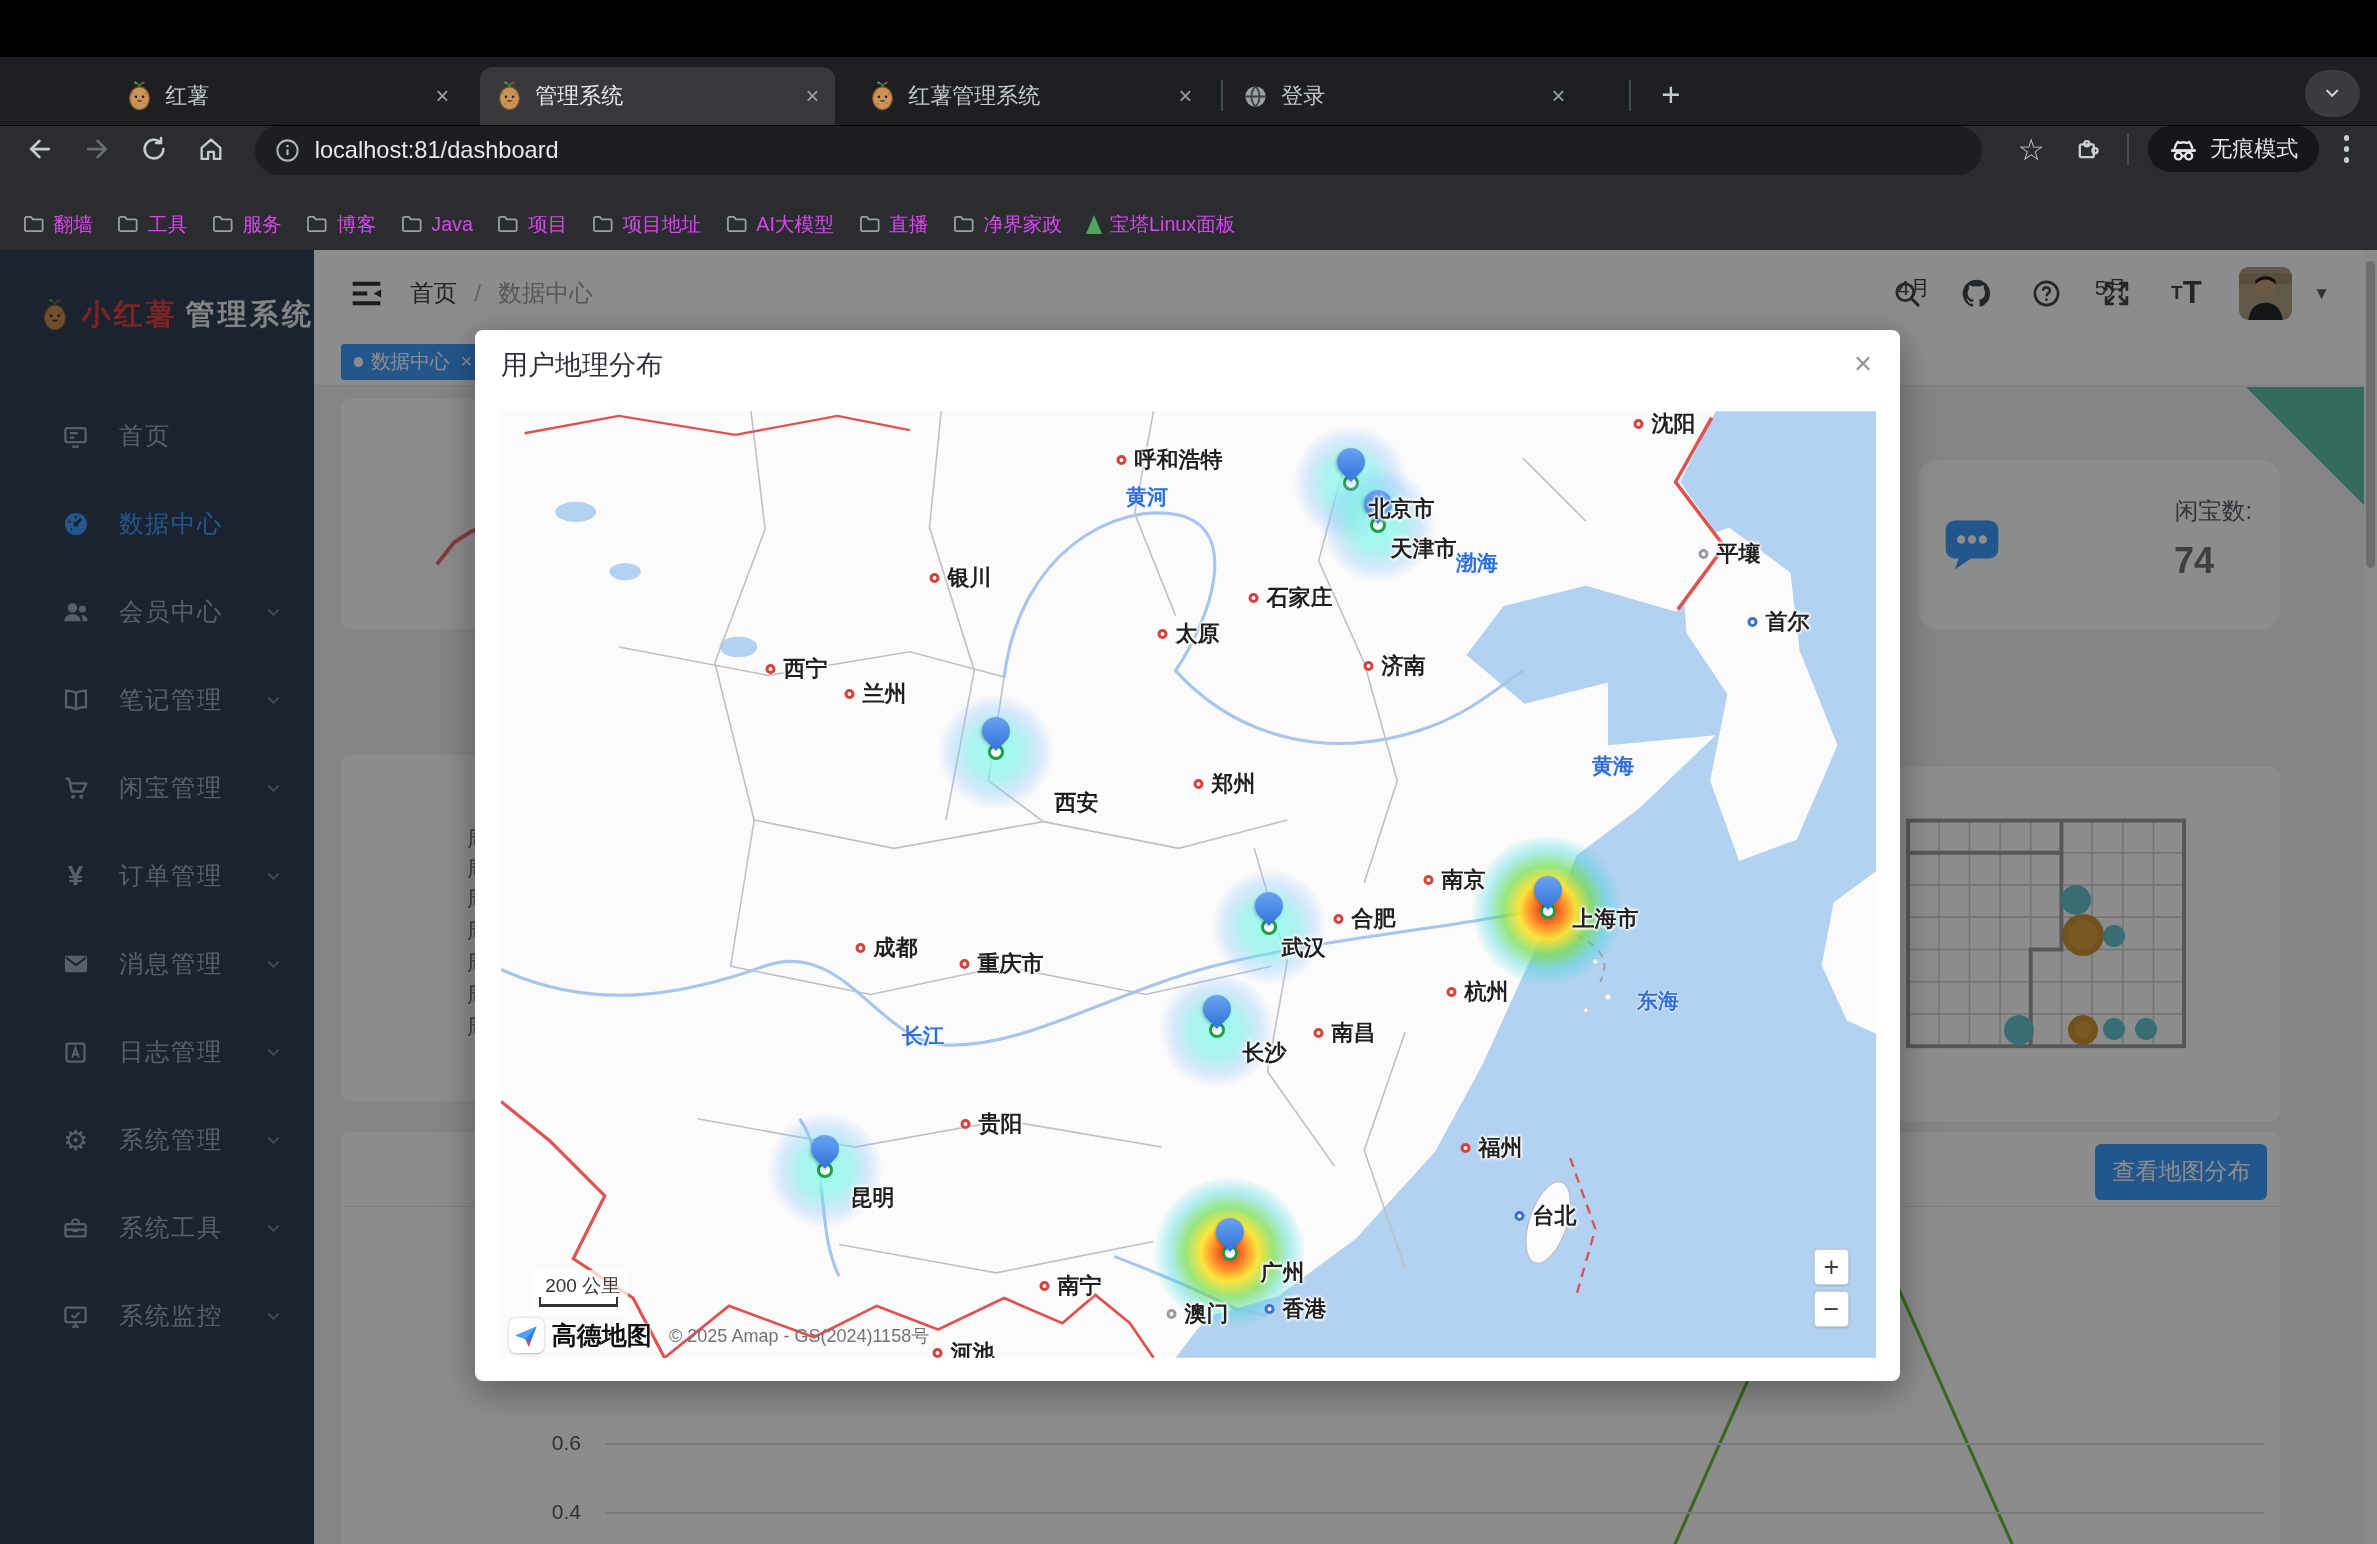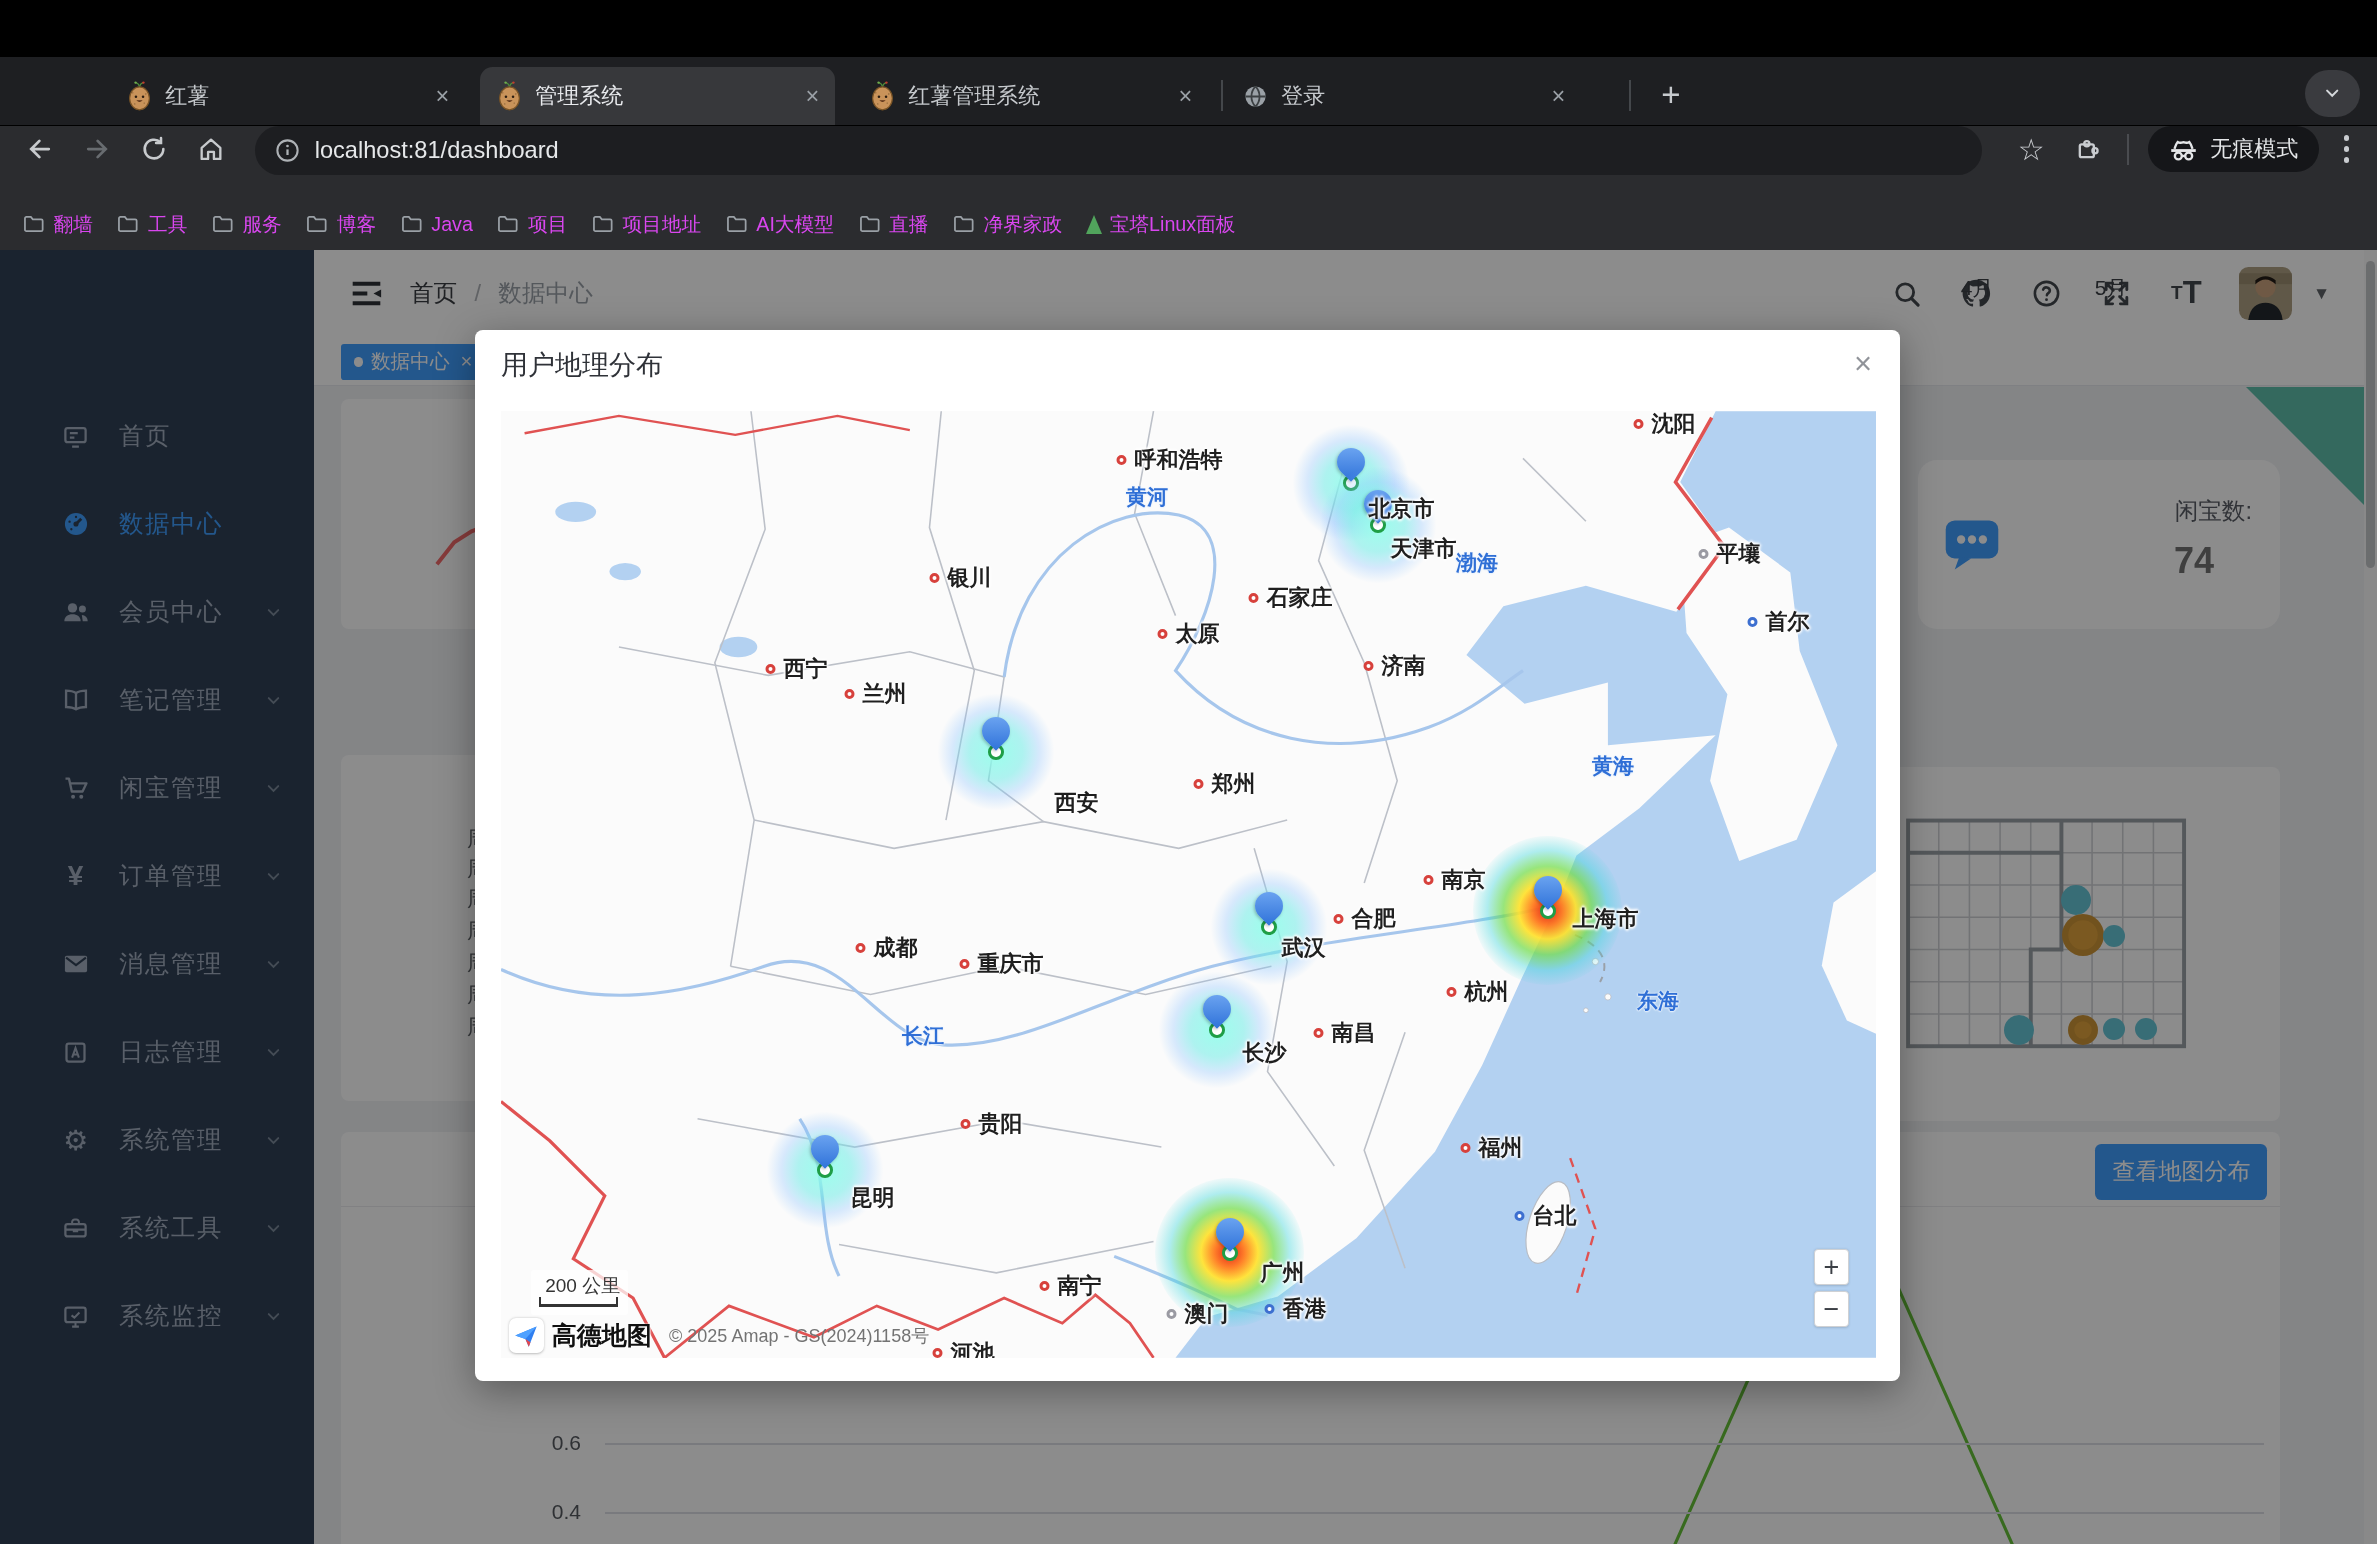--- a/index.html
+++ b/index.html
@@ -399,20 +399,28 @@
       <div class="bookmark icon-pagoda">
 
         <span class="pagoda"></span>
         <span class="bm-label">宝塔Linux面板</span>
       </div>
     </div>
 
   <div class="app">
 
     <div class="sidebar">
+      <div class="logo-row">
+        <svg class="logo-potato" viewBox="0 0 35 112" width="27.5" height="88">
+            <use href="#potato"></use>
+          </svg>
+        <span class="logo-text">
+          <span class="red">小红薯</span><span class="white">管理系统</span>
+        </span>
+      </div>
       <div class="menu">
         <div class="menu-item">
           <span class="mi-icon">
               <svg width="27" height="27" viewBox="0 0 24 24">
                 <rect x="3" y="4.5" width="18" height="12.5" rx="2" stroke="currentColor" stroke-width="2" fill="none"></rect>
                 <path d="M7 9h7M7 13h4M9 21h6" stroke="currentColor" stroke-width="2"></path>
               </svg>
             </span>
           <span class="mi-label">首页</span>
         </div>
@@ -650,21 +658,21 @@
         </g>
         <g stroke="#9aa0a6" stroke-width="5" fill="none">
           <rect x="37" y="68" width="351" height="287"></rect>
           <path d="M37 109H232"></path>
           <path d="M232 68V232H193V355"></path>
         </g>
       </svg>
     </div>
     <div>
 
-    <span class="month-label" style="left: 1977px;">4月</span>
+    <span class="month-label" style="left: 1914px;">4月</span>
         <span class="month-label" style="left: 2111px;">5月</span>
       </div>
     <div>
 
     <span class="pdot color-teal size-m" style="left: 2076px; top: 650px;"></span>
         <span class="pdot color-yellow size-l" style="left: 2083px; top: 685px;"></span>
         <span class="pdot color-teal size-s" style="left: 2114px; top: 686px;"></span>
         <span class="pdot color-teal size-m" style="left: 2019px; top: 780px;"></span>
         <span class="pdot color-yellow size-m" style="left: 2083px; top: 780px;"></span>
         <span class="pdot color-teal size-s" style="left: 2114px; top: 779px;"></span>

